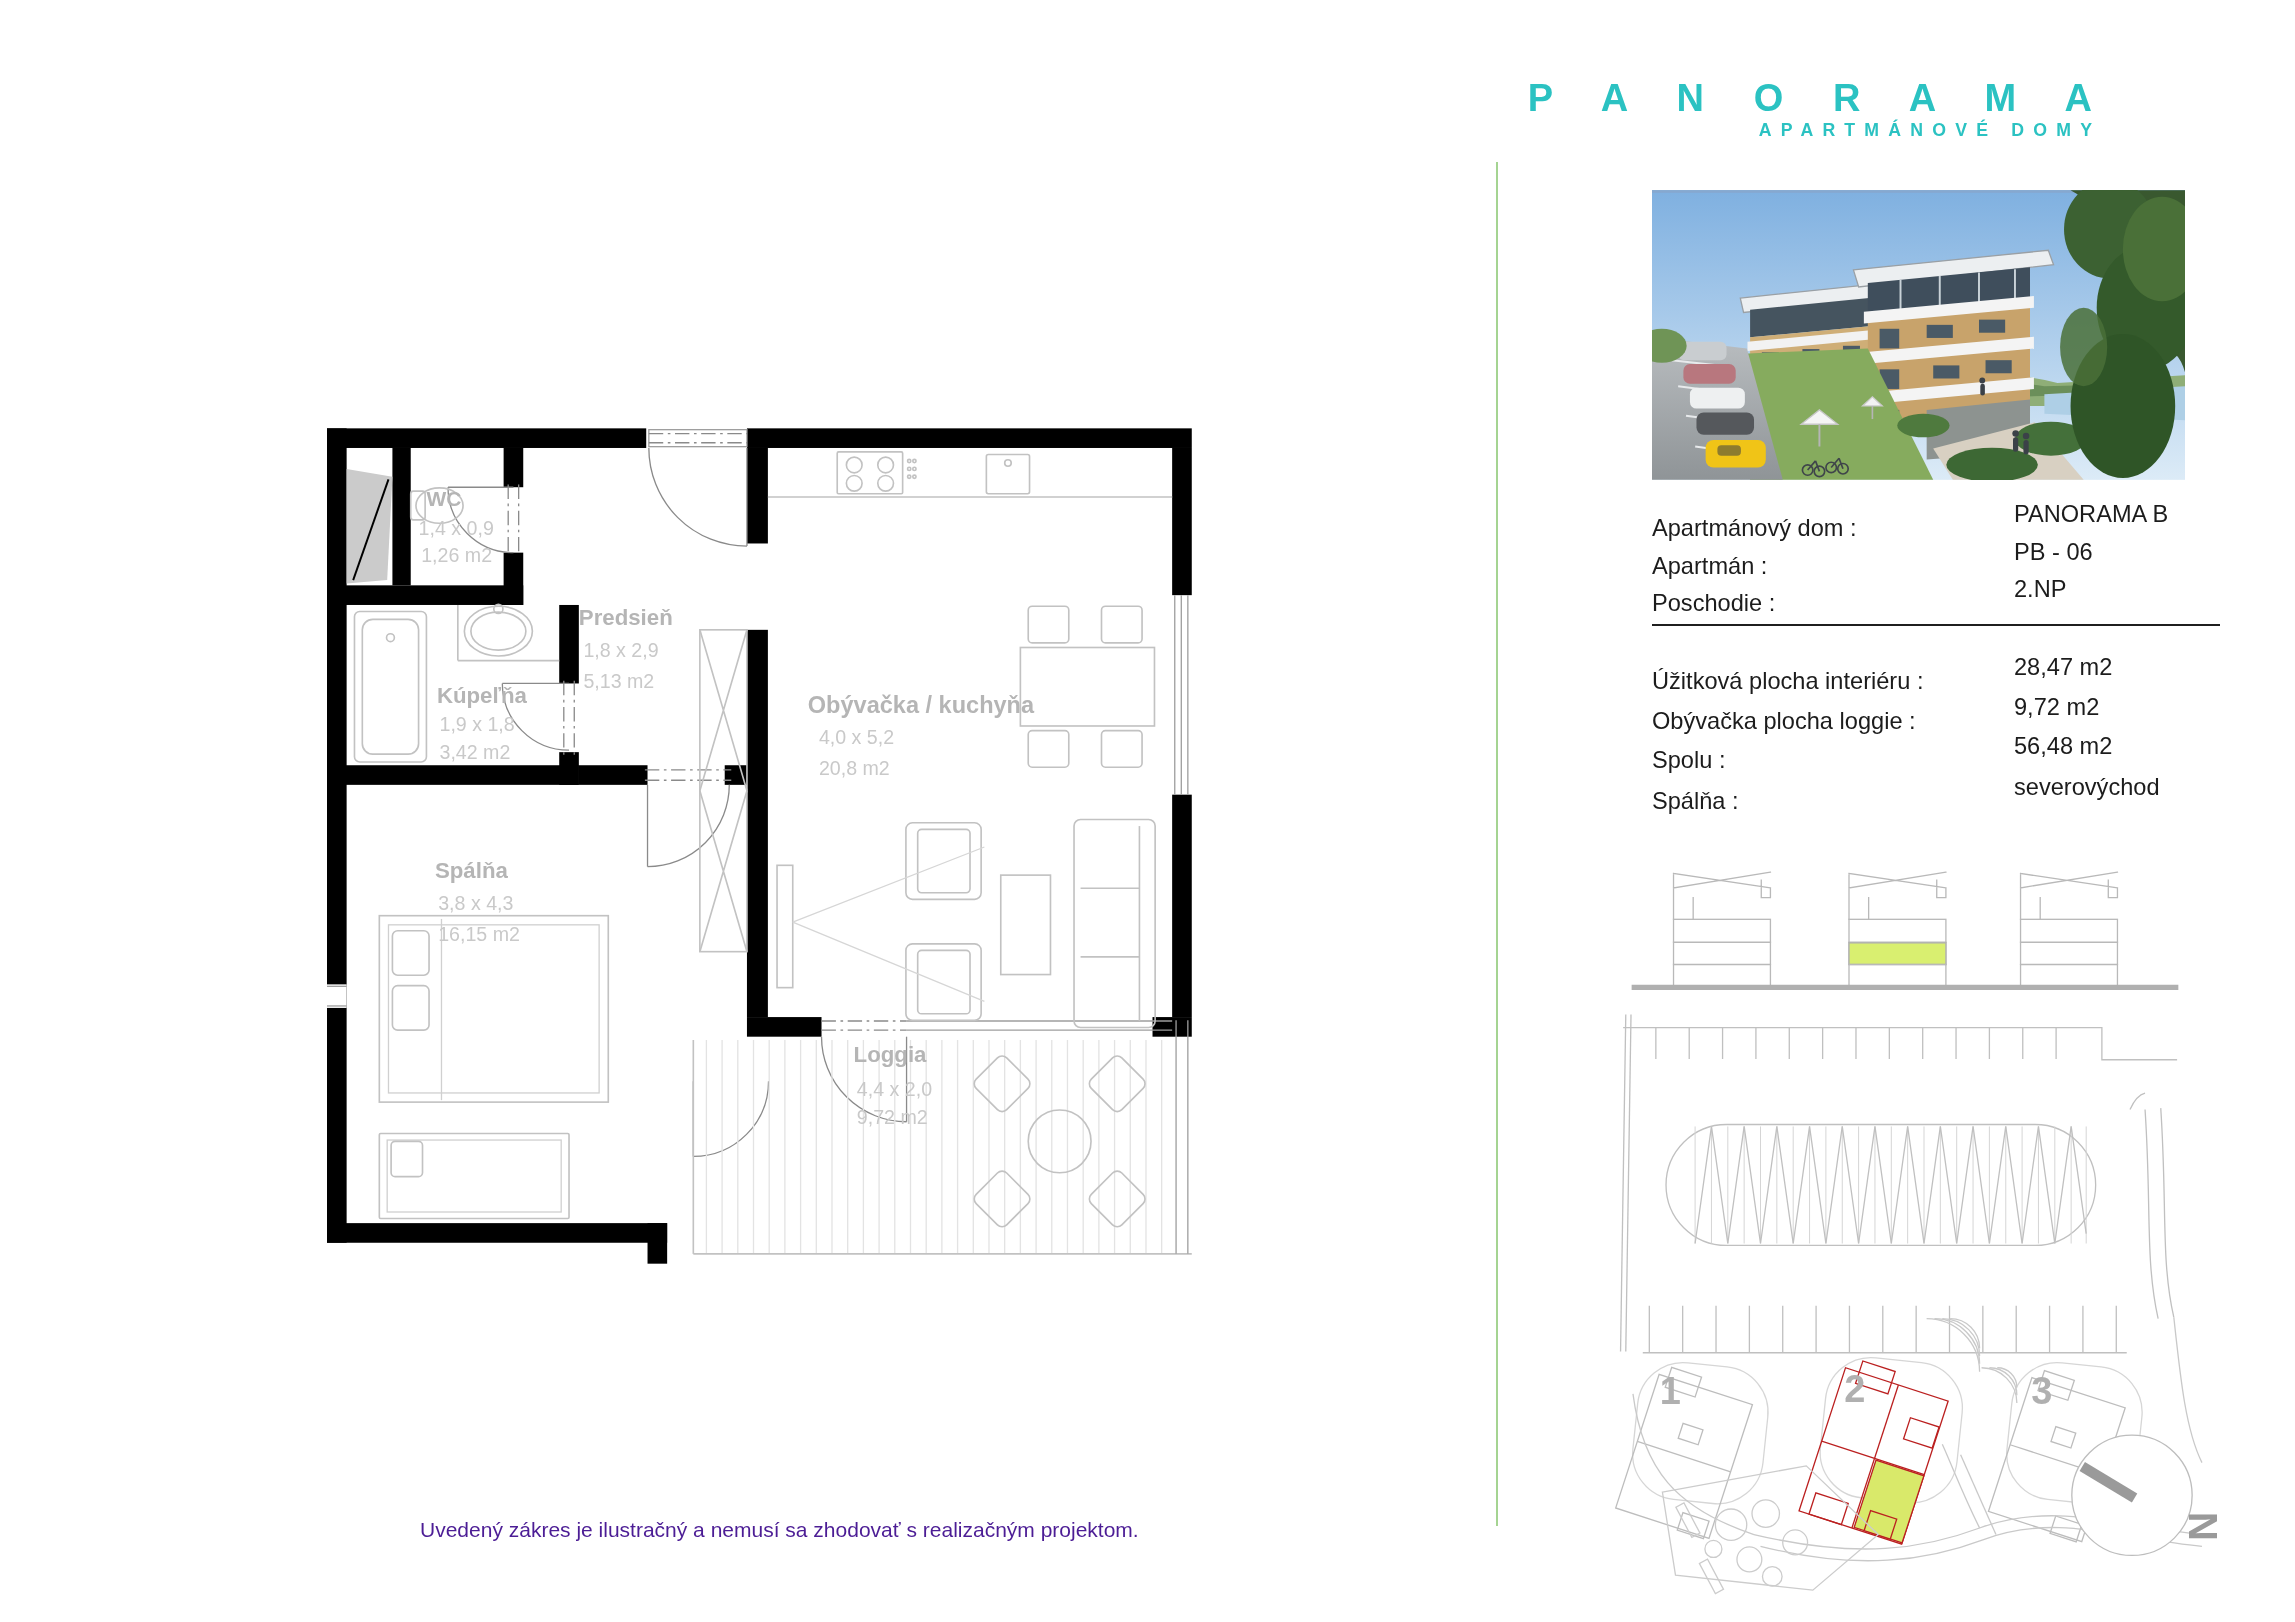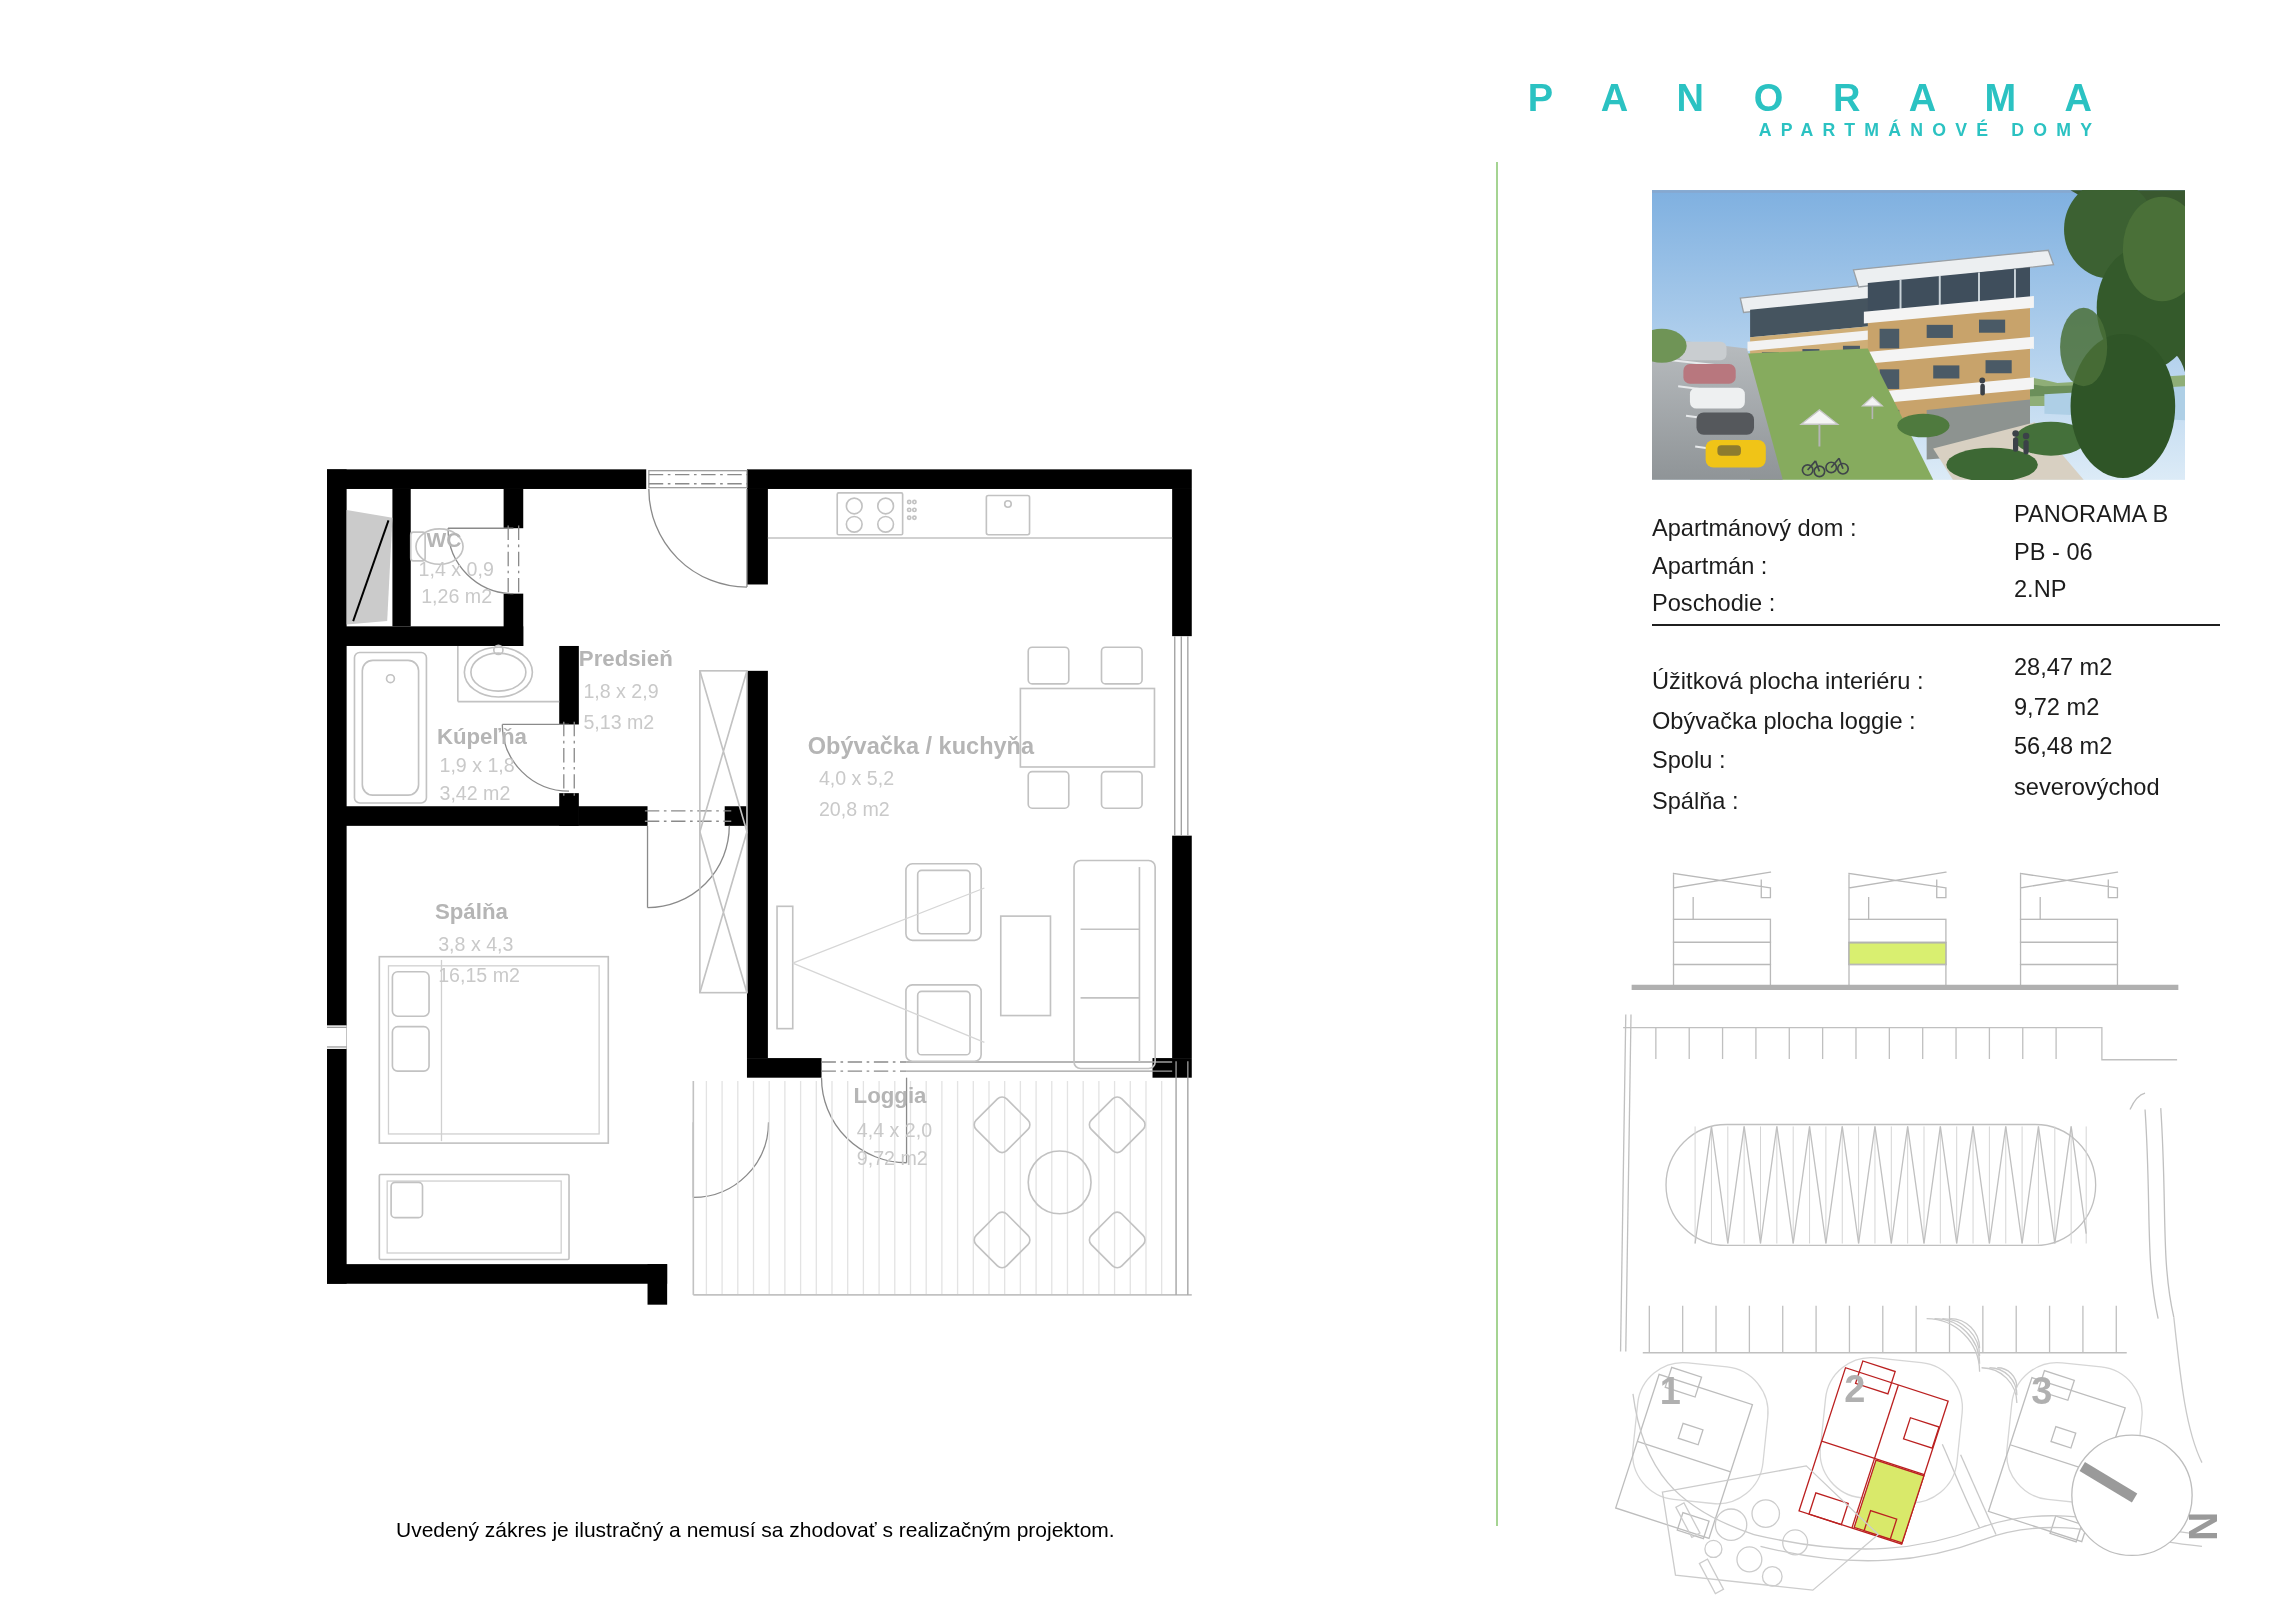--- a/index.html
+++ b/index.html
@@ -9,21 +9,21 @@
   
   .logo{right:203px;top:77px;text-align:right;color:#2bc2c2;}
   .logo .title{font-size:38px;font-weight:bold;letter-spacing:19.6px;margin-right:-19.6px;white-space:nowrap;}
   .logo .subtitle{font-size:17.7px;font-weight:bold;letter-spacing:9.2px;margin-right:-9.2px;margin-top:0;white-space:nowrap;}
   
   .row{position:absolute;left:1652px;width:622px;font-size:23.6px;color:#1c1c1c;white-space:nowrap;}
   .row .lbl{position:absolute;left:0;top:0;margin-top:14px;}
   .row .val{position:absolute;left:362px;top:0;font-weight:normal;}
   .rule{position:absolute;left:1652px;width:568px;height:0;border-top:2px solid #1f1f1f;}
   
-  .disclaimer{left:396px;top:1506px;font-size:21px;color:#000000;line-height:47px;white-space:nowrap;}
+  .disclaimer{left:420px;top:1506px;font-size:21px;color:#4c1d95;line-height:47px;white-space:nowrap;}
   
   .divider{left:1496px;top:162px;width:2px;height:1364px;background:#a5d492;}
   svg{display:block;}
   svg text{font-family:"Liberation Sans", sans-serif;}
   .roomname{font-weight:bold;fill:#b5b5b5;}
   .roomdim{fill:#c9c9c9;}
 </style>
 </head>
 <body>
 
@@ -305,21 +305,21 @@
       </g>
 
       <g>
         <circle cx="818" cy="740" r="92" fill="#ffffff" stroke="#bdbdbd" stroke-width="2"></circle>
         <line x1="822" y1="744" x2="742" y2="696" stroke="#9a9a9a" stroke-width="16"></line>
         <text x="905" y="765" transform="rotate(90 905 765)" font-size="62" font-weight="bold" fill="#9a9a9a">N</text>
       </g>
     </svg>
   </div>
 
-  <div class="abs" style="left:327px;top:469px;width:870px;height:838px;">
+  <div class="abs" style="left:327px;top:428px;width:870px;height:838px;">
     <svg width="870" height="838" viewBox="0 0 1330 1280">
 
       <g fill="#000000">
         <rect x="0" y="0" width="488" height="30"></rect>
         <rect x="642" y="0" width="680" height="30"></rect>
         <rect x="642" y="30" width="32" height="146"></rect>
         <rect x="642" y="308" width="32" height="592"></rect>
         <rect x="0" y="0" width="30" height="1245"></rect>
         <rect x="100" y="30" width="28" height="210"></rect>
         <rect x="0" y="240" width="300" height="30"></rect>

